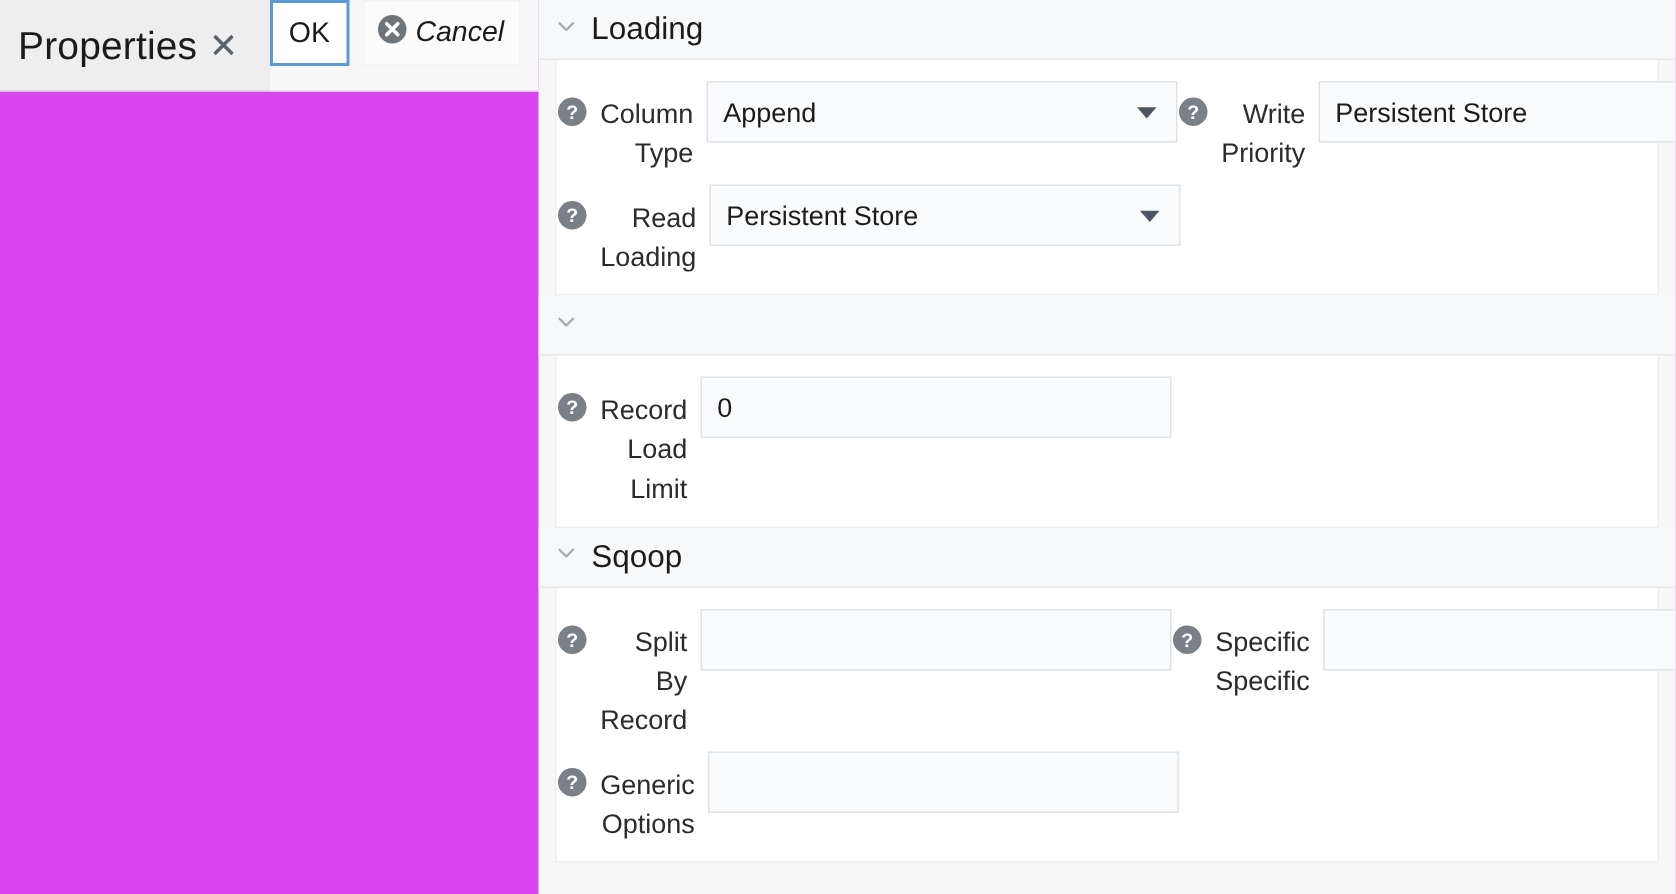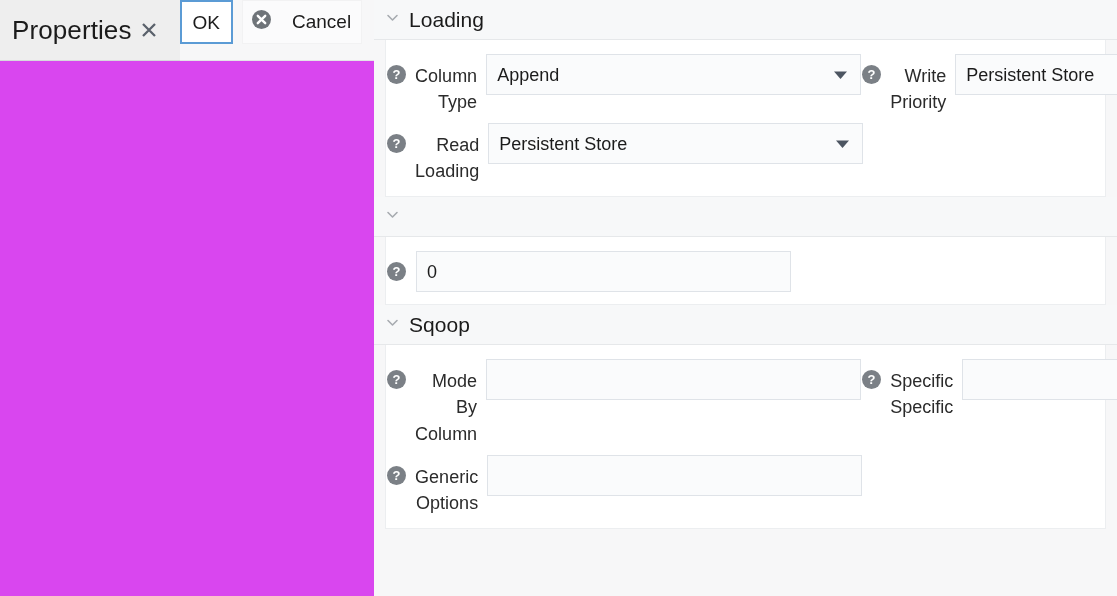--- a/index.html
+++ b/index.html
@@ -65,25 +65,26 @@
     line-height: 1;
     display: flex; align-items: center; justify-content: center;
   }
   .btn-cancel {
     height: 44px;
     padding: 0 10px 0 8px;
     margin-left: 9px;
     background: #fbfbfc;
     border: 1px solid #f2f2f3;
     display: flex; align-items: center;
-    gap: 20px;
+    gap: 5px;
     font-size: 19px;
     color: #1b1b1b;
     cursor: pointer;
     font-family: "Liberation Sans", sans-serif;
+    font-style: italic;
   }
   .cancel-icon { display: block; flex: 0 0 auto; }
 
   
   .body {
     flex: 1 1 auto;
     overflow: hidden;
     background: #f7f7f8;
   }
 
@@ -139,21 +140,21 @@
   .field-label {
     font-size: 18px;
     color: #2b2b2b;
     line-height: 1.45;
     text-align: right;
     white-space: pre-line;
   }
 
   .control {
     flex: 0 0 auto;
-    width: 375px;
+    width: 314px;
   }
   .cell.right .control { width: 337px; }
 
   .select-box, .text-box {
     width: 100%;
     height: 41px;
     background: #fafbfc;
     border: 1px solid #dfe3e8;
     display: flex;
     align-items: center;
@@ -293,20 +294,22 @@
       <div class="section-body">
         <div class="row">
           <div class="cell">
             <div class="label-wrap">
               <span class="help-icon">
                 <svg width="21" height="21" viewBox="0 0 21 21" aria-hidden="true">
                   <circle cx="10.5" cy="10.5" r="9.5" fill="#7b8086"></circle>
                   <text x="10.5" y="15" text-anchor="middle" font-family="Liberation Sans, sans-serif" font-size="13" font-weight="bold" fill="#ffffff">?</text>
                 </svg>
               </span>
+              <span class="field-label">Record Load
+Limit</span>
             </div>
             <div class="control">
               <div class="text-box">
                 <span class="value">0</span>
               </div>
             </div>
           </div>
           <div class="cell right"></div>
         </div>
       </div>
@@ -325,21 +328,21 @@
 
         <div class="row">
           <div class="cell">
             <div class="label-wrap">
               <span class="help-icon">
                 <svg width="21" height="21" viewBox="0 0 21 21" aria-hidden="true">
                   <circle cx="10.5" cy="10.5" r="9.5" fill="#7b8086"></circle>
                   <text x="10.5" y="15" text-anchor="middle" font-family="Liberation Sans, sans-serif" font-size="13" font-weight="bold" fill="#ffffff">?</text>
                 </svg>
               </span>
-              <span class="field-label">Mode By Column</span>
+              <span class="field-label">Split By Record</span>
             </div>
             <div class="control">
               <div class="text-box">
                 <span class="value"></span>
               </div>
             </div>
           </div>
 
           <div class="cell right">
             <div class="label-wrap">

